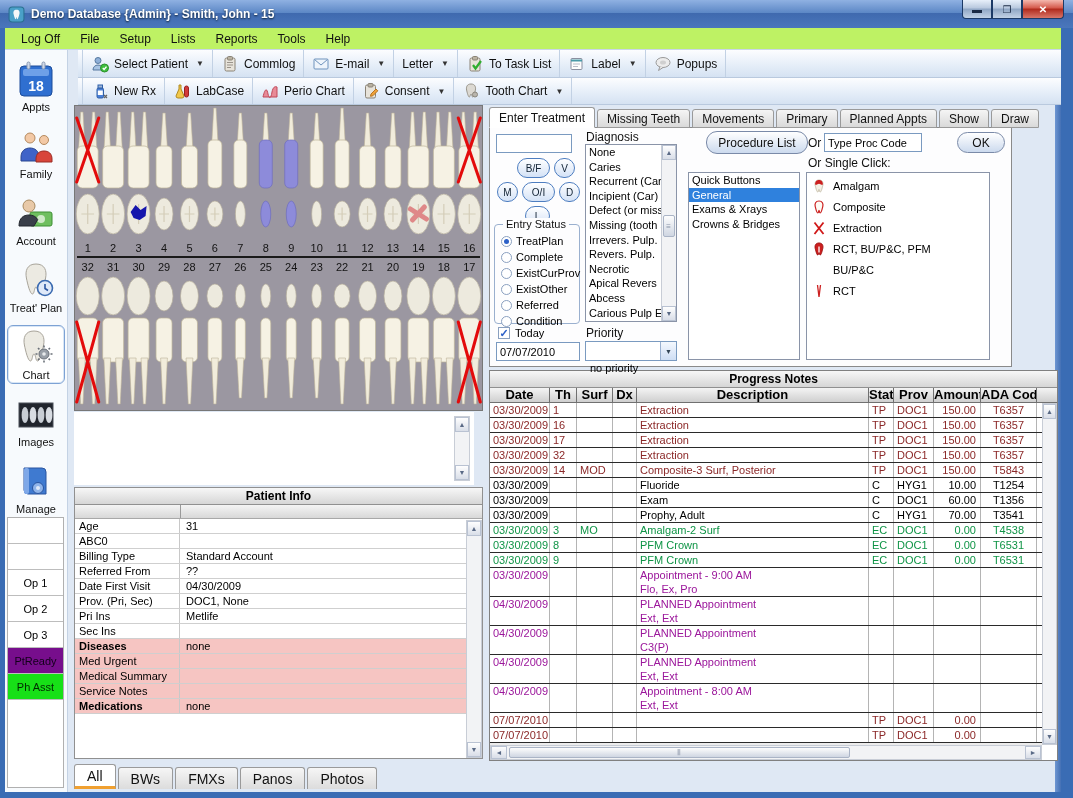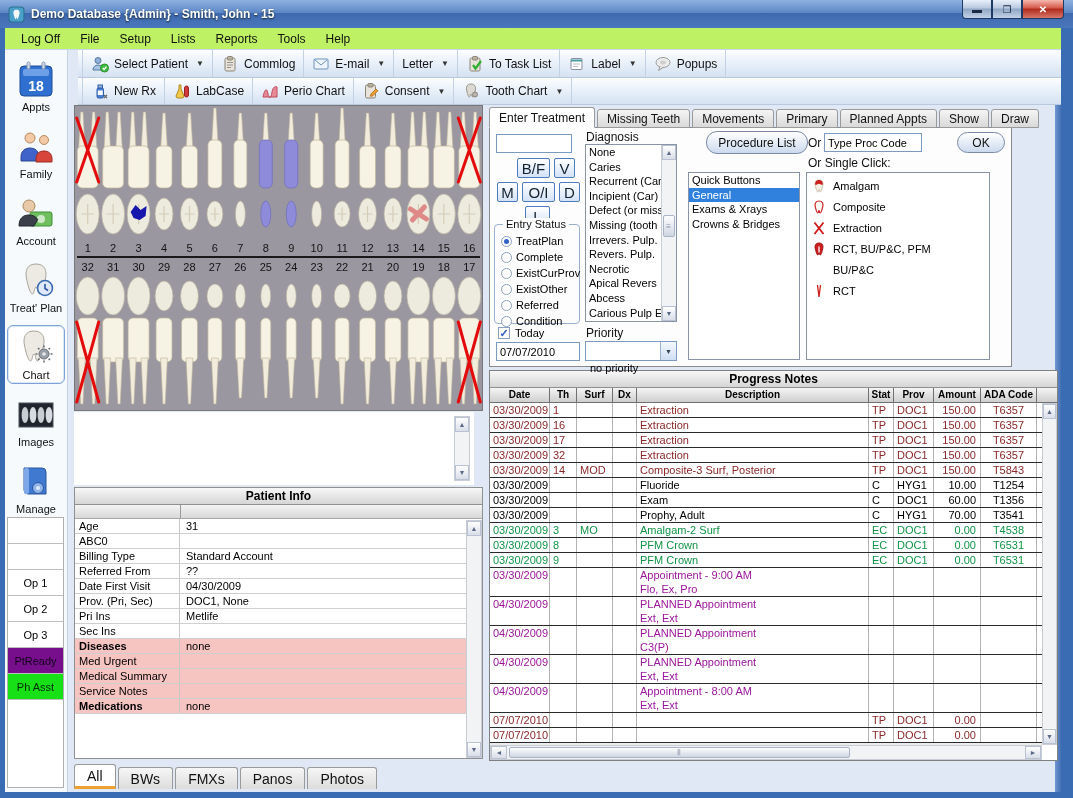--- a/index.html
+++ b/index.html
@@ -74,21 +74,21 @@
     display:flex;align-items:center;color:#111;}
   .btab.active{height:25px;background:#fff;border-bottom:3px solid #f0a030;font-weight:normal;}
   
   .rcol{position:absolute;left:420px;top:2px;width:570px;bottom:0;}
   .rtabs{position:absolute;left:0;top:0;height:21px;display:flex;align-items:flex-end;z-index:3;}
   .rtab{height:19px;padding:0 9px;font-size:12px;display:flex;align-items:center;
     background:linear-gradient(#f5f5f5,#d9d9d9);border:1px solid #9a9a9a;border-radius:3px 3px 0 0;margin-right:2px;color:#111;}
   .rtab.active{height:21px;background:#fff;border-bottom:1px solid #fff;font-weight:normal;}
   .et-panel{position:absolute;left:0;top:20px;width:523px;height:240px;background:#fdfdfe;border:1px solid #8a8a8a;z-index:2;}
   .et-input{position:absolute;left:6px;top:6px;width:76px;height:19px;border:1px solid #7a9ac0;background:#fff;font-size:11px;padding:1px 3px;font-family:"Liberation Sans",sans-serif;}
-  .surf-btn{position:absolute;height:20px;border:1px solid #4d7dc0;border-radius:2px;font-size:15px;color:#123;
+  .surf-btn{position:absolute;height:20px;border:1px solid #4d7dc0;border-radius:10px;font-size:10px;color:#123;
     background:linear-gradient(#ffffff,#d4e2f6);display:flex;align-items:center;justify-content:center;}
   .groupbox{position:absolute;border:1px solid #9ab0cf;border-radius:4px;}
   .groupbox .legend{position:absolute;top:-7px;left:8px;background:#fdfdfe;font-size:11px;padding:0 3px;color:#111;}
   .radio-row{display:flex;align-items:center;height:16px;font-size:11px;padding-left:6px;}
   .radio{width:11px;height:11px;border:1px solid #8aa0c0;border-radius:50%;margin-right:4px;background:#fff;position:relative;flex:none;}
   .radio.on:after{content:"";position:absolute;left:2px;top:2px;width:5px;height:5px;border-radius:50%;background:#2d61c8;}
   .chk{width:12px;height:12px;border:1px solid #8aa0c0;background:#fff;margin-right:5px;flex:none;
     color:#2d61c8;font-size:11px;line-height:11px;text-align:center;font-weight:bold;}
   .small-lab{position:absolute;font-size:12px;color:#111;}
   .listbox{position:absolute;background:#fff;border:1px solid #8a94a8;overflow:hidden;}
@@ -99,21 +99,21 @@
   .combo .cb{width:16px;height:100%;background:linear-gradient(#f4f8fe,#cfdef4);border-left:1px solid #9ab0cf;
     font-size:7px;color:#345;display:flex;align-items:center;justify-content:center;}
   .btn3d{position:absolute;border:1px solid #7a8aa8;border-radius:11px;font-size:12px;color:#111;
     background:linear-gradient(#ffffff,#ccdaee);display:flex;align-items:center;justify-content:center;margin-left:12px;}
   .qb-row{display:flex;align-items:center;height:21px;font-size:11px;padding-left:4px;}
   .qb-icon{width:16px;height:16px;margin-right:6px;flex:none;}
   .qb-icon svg{width:16px;height:16px;display:block;}
   
   .pnotes{position:absolute;left:0;top:263px;width:569px;height:391px;background:#fff;border:1px solid #808080;}
   .pn-hdr{display:flex;height:15px;background:linear-gradient(#f4f4f4,#cfcfcf);border-bottom:1px solid #707070;}
-  .pn-hc{font-size:10px;font-weight:bold;text-align:center;border-right:1px solid #707070;line-height:14px;overflow:hidden;white-space:nowrap;}
+  .pn-hc{font-size:13px;font-weight:bold;text-align:center;border-right:1px solid #707070;line-height:14px;overflow:hidden;white-space:nowrap;}
   .pn-rows{position:absolute;left:0;top:32px;right:15px;bottom:15px;overflow:hidden;background:#ececec;}
   .pn-row{display:flex;background:#fff;border-bottom:1px solid #2a2a2a;}
   .pn-c{font-size:11px;line-height:14px;padding-left:3px;border-right:1px solid #b4b4b4;overflow:hidden;white-space:nowrap;}
   .pn-row.tp{color:#8b2828;} .pn-row.c{color:#000;} .pn-row.ec{color:#0f9446;} .pn-row.appt{color:#9b169b;}
   .r-amt{text-align:right;padding-right:4px;} .r-ada{text-align:center;padding-left:0;}
   
   .ti svg{width:17px;height:17px;}
 </style>
 </head>
 <body>

